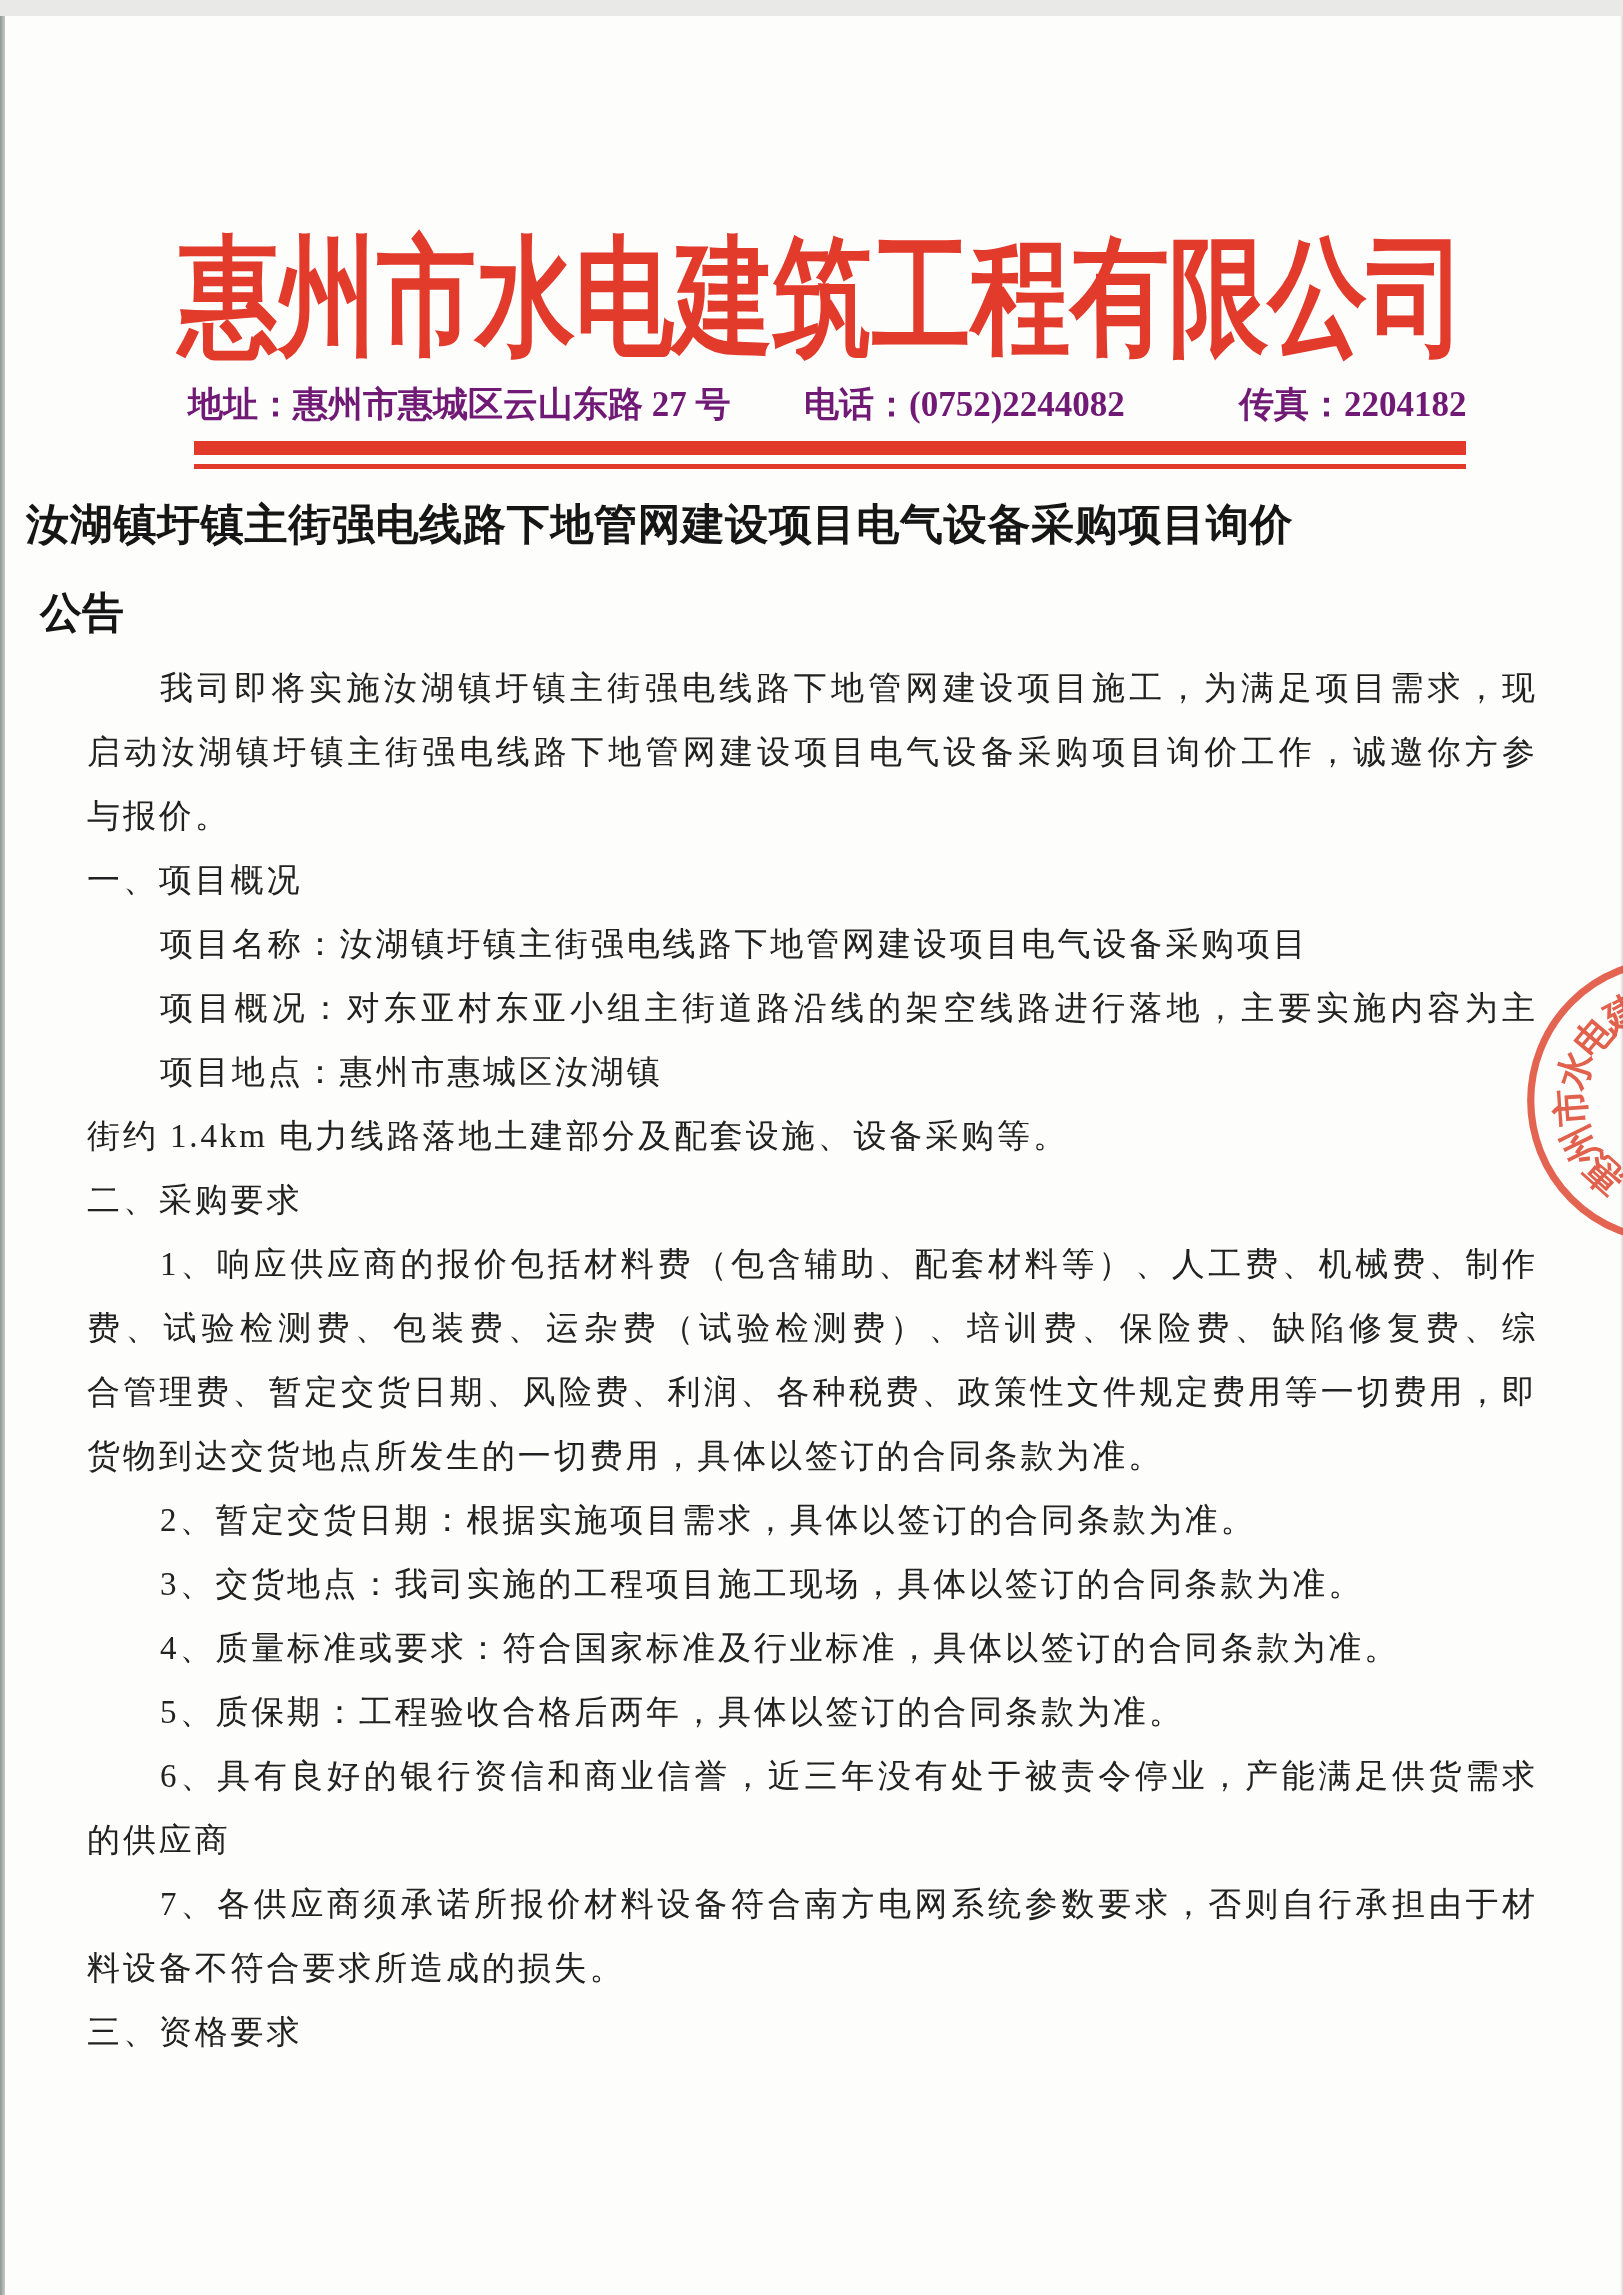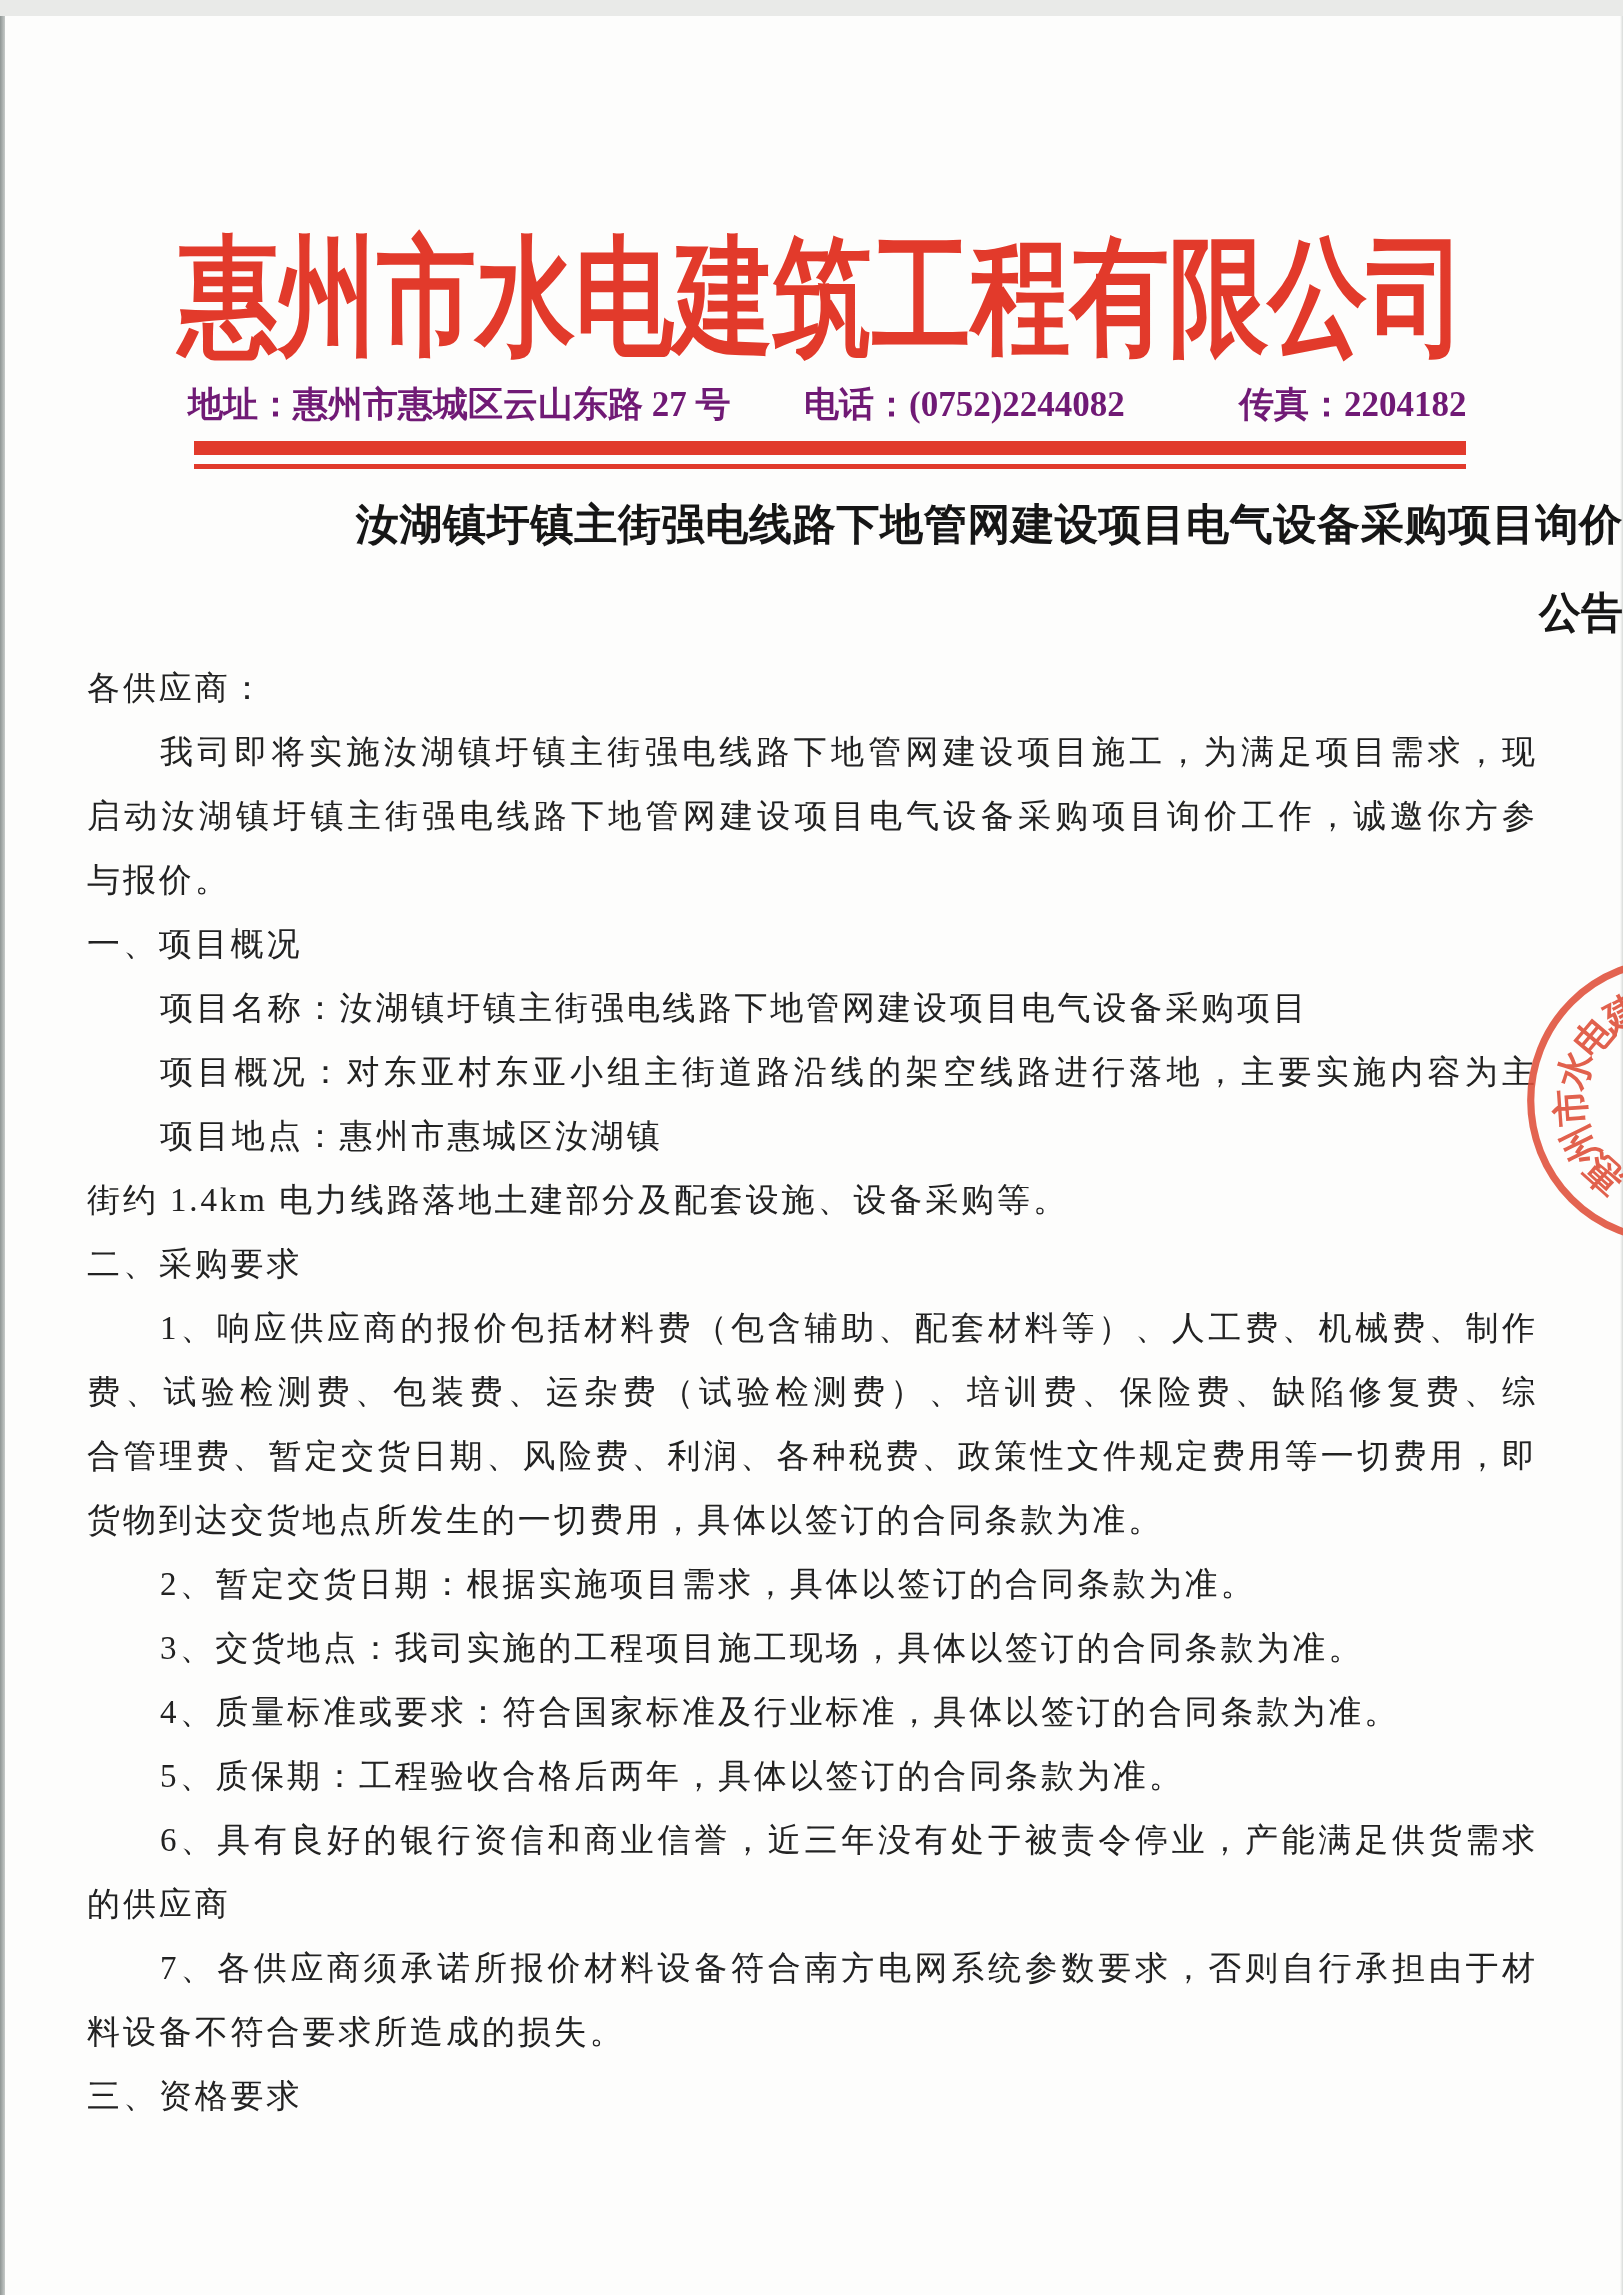--- a/index.html
+++ b/index.html
@@ -34,21 +34,21 @@
     font-size:35px;font-weight:bold;color:#701a75;white-space:nowrap;padding-left:31px;}
   .contact-row .seg{position:absolute;top:0;}
   .seg.addr{left:188px;}
   .seg.phone{left:804px;}
   .seg.fax{left:1239px;}
 
   .bar{position:absolute;left:194px;width:1272px;background:#e13a2b;}
   .bar.thick{top:425px;height:13.7px;}
   .bar.thin{top:448px;height:4.6px;}
 
-  .doc-title{position:absolute;left:0;width:1623px;text-align:right;
+  .doc-title{position:absolute;left:0;width:1623px;text-align:left;
     font-weight:bold;color:#161616;white-space:nowrap;font-family:Liberation Serif, serif;}
   .doc-title.l1{top:480px;font-size:43px;letter-spacing:0.7px;padding-left:26px;box-sizing:border-box;}
   .doc-title.l2{top:569px;font-size:42px;padding-left:40px;box-sizing:border-box;}
 
   .body{
     position:absolute;top:640px;left:87px;width:1451px;
     font-size:33px;line-height:64px;letter-spacing:2.9px;
     color:#222;
   }
   .body .line{height:64px;white-space:nowrap;}
@@ -77,21 +77,20 @@
     </div>
 
     <div class="bar thick"></div>
     <div class="bar thin"></div>
   </header>
 
   <div class="doc-title l1">汝湖镇圩镇主街强电线路下地管网建设项目电气设备采购项目询价</div>
   <div class="doc-title l2">公告</div>
 
   <main class="body">
-      <div class="line">各供应商：</div>
       <div class="line ind fill">我司即将实施汝湖镇圩镇主街强电线路下地管网建设项目施工，为满足项目需求，现</div>
       <div class="line fill">启动汝湖镇圩镇主街强电线路下地管网建设项目电气设备采购项目询价工作，诚邀你方参</div>
       <div class="line">与报价。</div>
       <div class="line">一、项目概况</div>
       <div class="line ind">项目名称：汝湖镇圩镇主街强电线路下地管网建设项目电气设备采购项目</div>
       <div class="line ind fill">项目概况：对东亚村东亚小组主街道路沿线的架空线路进行落地，主要实施内容为主</div>
       <div class="line ind">项目地点：惠州市惠城区汝湖镇</div>
       <div class="line">街约 1.4km 电力线路落地土建部分及配套设施、设备采购等。</div>
       <div class="line">二、采购要求</div>
       <div class="line ind fill">1、响应供应商的报价包括材料费（包含辅助、配套材料等）、人工费、机械费、制作</div>

